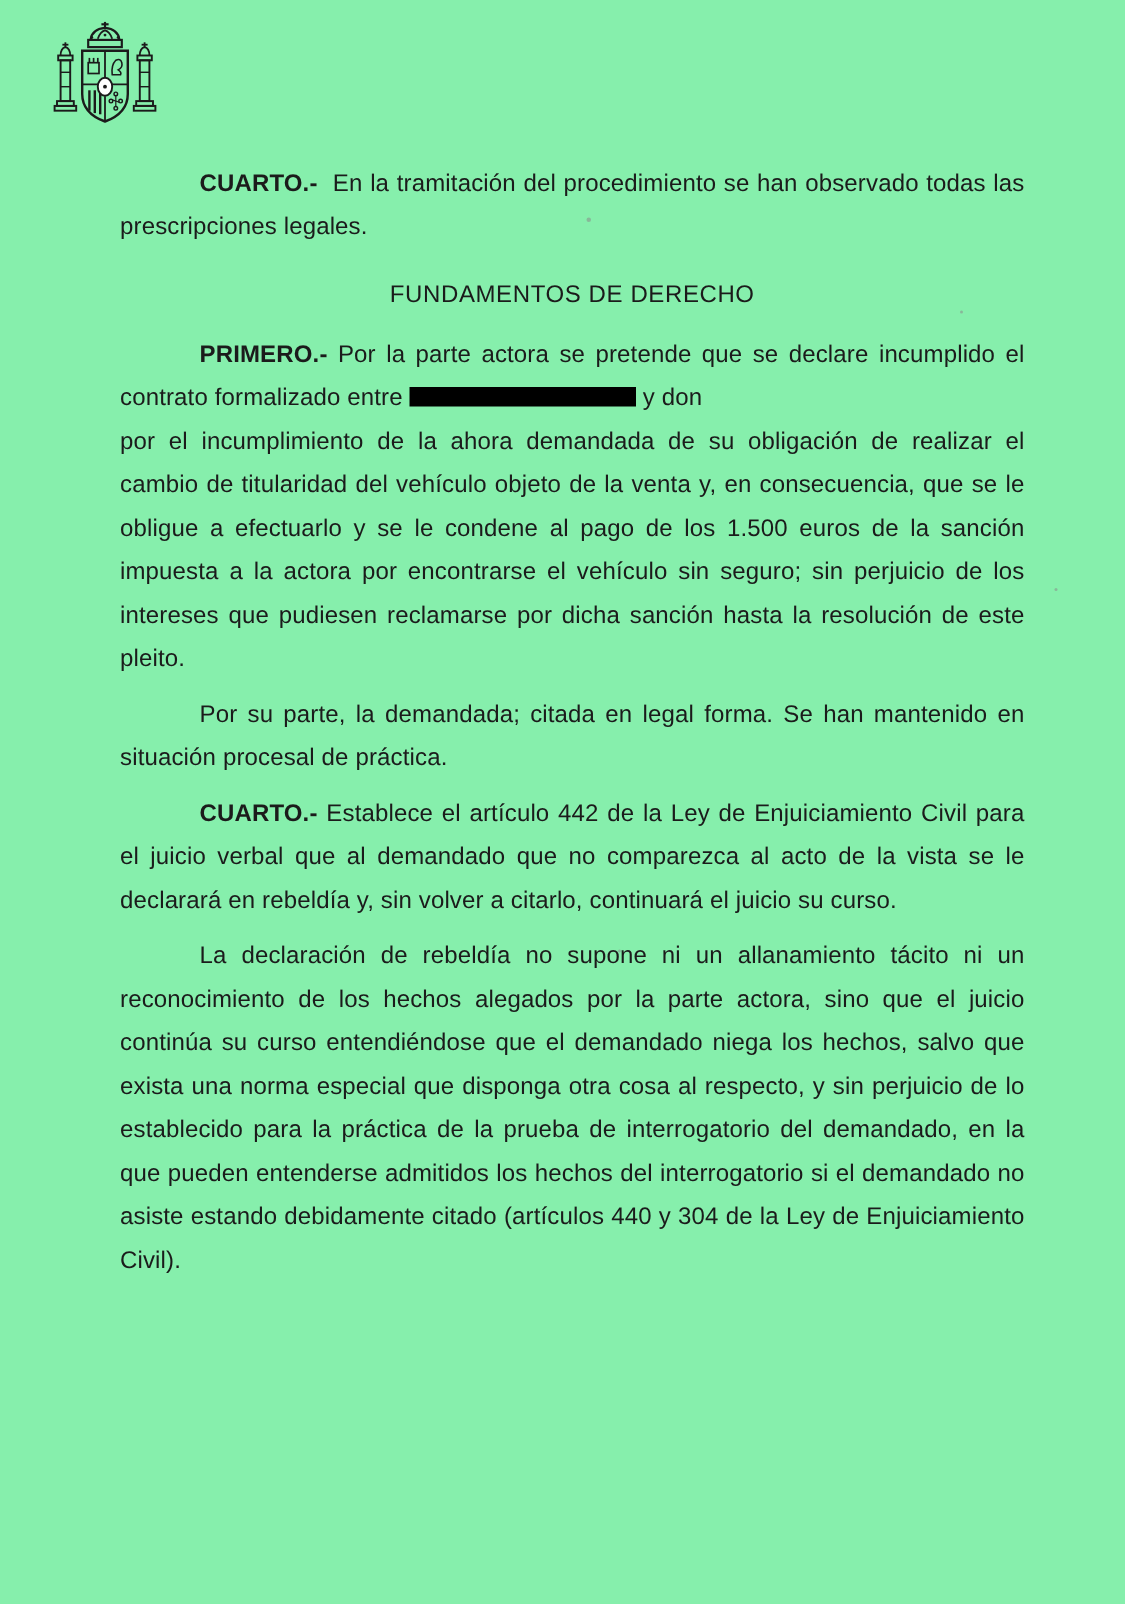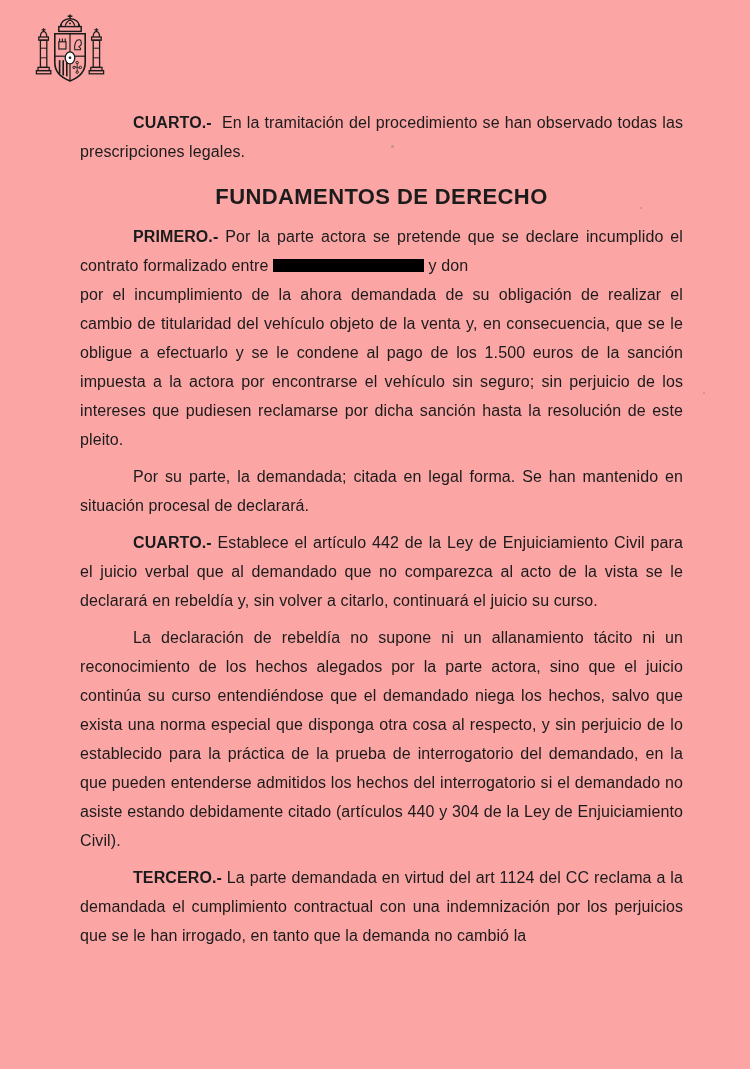--- a/index.html
+++ b/index.html
@@ -4,21 +4,21 @@
 <style>
   html, body { margin: 0; padding: 0; }
   body {
     width: 750px; height: 1069px;
     background: #ffffff;
     font-family: "Liberation Sans", sans-serif;
     color: #1b1b1b;
     position: relative;
     overflow: hidden;
   }
-  .page { position: absolute; inset: 0; background: #fca5a5; }
+  .page { position: absolute; inset: 0; background: #86efac; }
 
   .emblem {
     position: absolute;
     left: 34px; top: 10px;
     width: 72px; height: 86px;
   }
   .emblem svg { width: 100%; height: 100%; }
 
   .doc {
     position: absolute;
@@ -28,22 +28,22 @@
     font-size: 16px;
     line-height: 29px;
     letter-spacing: 0.1px;
   }
   .para {
     margin: 0 0 8px 0;
     text-indent: 53px;
   }
   .b { font-weight: bold; }
   .heading {
-    font-size: 22px;
-    font-weight: bold;
+    font-size: 16px;
+    font-weight: normal;
     text-align: center;
     text-indent: 0;
     letter-spacing: 0.4px;
     margin: 16px 0 11px 0;
     line-height: 29px;
   }
   .redaction {
     display: inline-block;
     width: 151px; height: 13px;
     background: #000000;
@@ -127,28 +127,27 @@
   </div>
 
   <div class="doc">
 
     <p class="para"><span class="b">CUARTO.-</span>&nbsp; <span>En la tramitación del procedimiento se han observado todas las prescripciones legales.</span></p>
 
     <h1 class="heading">FUNDAMENTOS DE DERECHO</h1>
 
     <p class="para"><span class="b">PRIMERO.-</span> <span>Por la parte actora se pretende que se declare incumplido el contrato formalizado entre</span> <span class="redaction"></span> <span>y don</span><br><span>por el incumplimiento de la ahora demandada de su obligación de realizar el cambio de titularidad del vehículo objeto de la venta y, en consecuencia, que se le obligue a efectuarlo y se le condene al pago de los 1.500 euros de la sanción impuesta a la actora por encontrarse el vehículo sin seguro; sin perjuicio de los intereses que pudiesen reclamarse por dicha sanción hasta la resolución de este pleito.</span></p>
 
-    <p class="para"><span>Por su parte, la demandada; citada en legal forma. Se han mantenido en situación procesal de declarará.</span></p>
+    <p class="para"><span>Por su parte, la demandada; citada en legal forma. Se han mantenido en situación procesal de práctica.</span></p>
 
     <p class="para"><span class="b">CUARTO.-</span> <span>Establece el artículo 442 de la Ley de Enjuiciamiento Civil para el juicio verbal que al demandado que no comparezca al acto de la vista se le declarará en rebeldía y, sin volver a citarlo, continuará el juicio su curso.</span></p>
 
     <p class="para"><span>La declaración de rebeldía no supone ni un allanamiento tácito ni un reconocimiento de los hechos alegados por la parte actora, sino que el juicio continúa su curso entendiéndose que el demandado niega los hechos, salvo que exista una norma especial que disponga otra cosa al respecto, y sin perjuicio de lo establecido para la práctica de la prueba de interrogatorio del demandado, en la que pueden entenderse admitidos los hechos del interrogatorio si el demandado no asiste estando debidamente citado (artículos 440 y 304 de la Ley de Enjuiciamiento Civil).</span></p>
 
 
-    <p class="para"><span class="b">TERCERO.-</span> <span>La parte demandada en virtud del art 1124 del CC reclama a la demandada el cumplimiento contractual con una indemnización por los perjuicios que se le han irrogado, en tanto que la demanda no cambió la</span></p>
 
   </div>
 
   <div class="speck s1"></div>
   <div class="speck s2"></div>
   <div class="speck s3"></div>
   <div class="speck s4"></div>
 
 </div>
 

